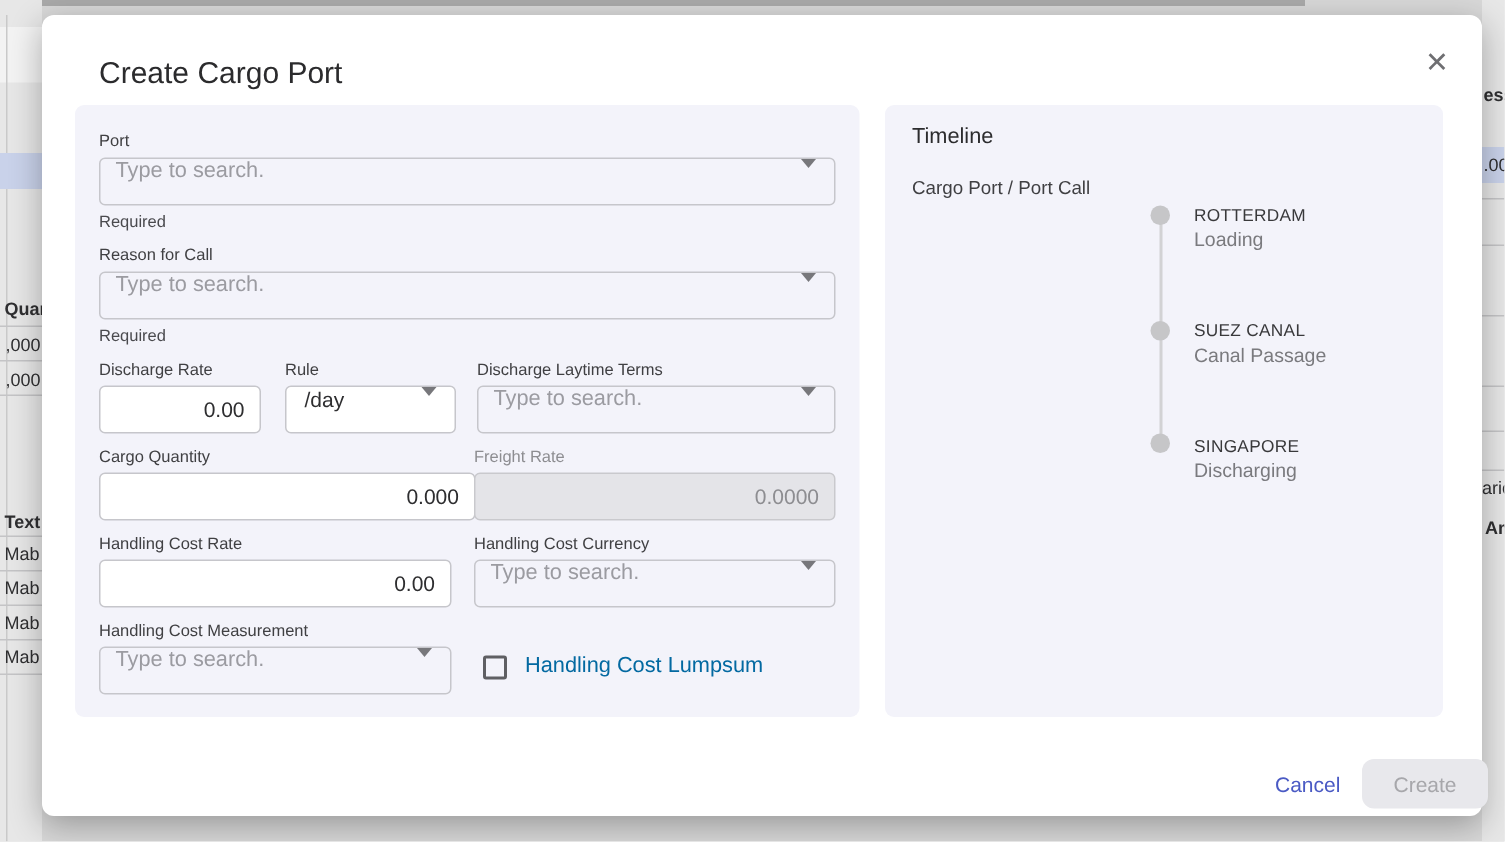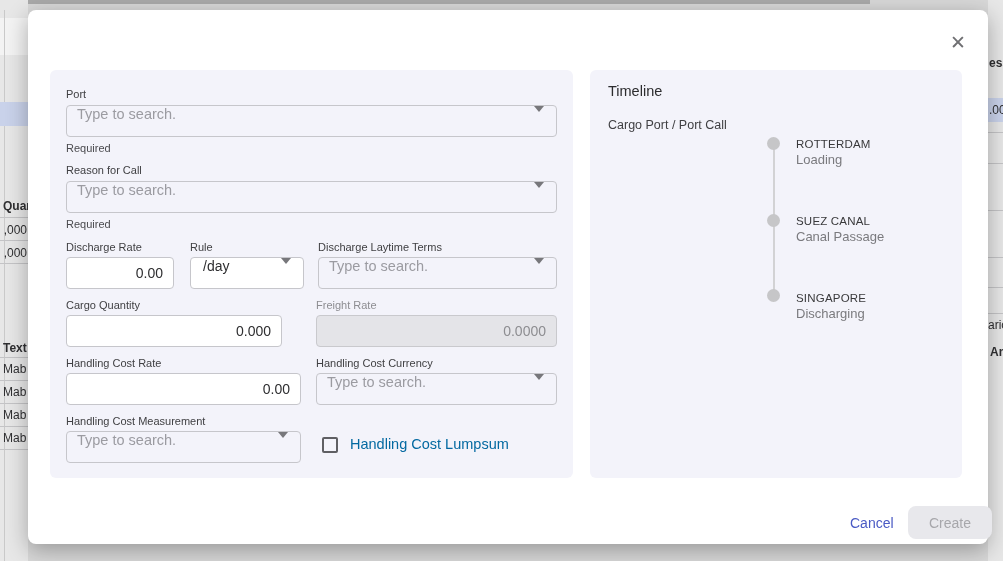--- a/index.html
+++ b/index.html
@@ -117,20 +117,21 @@
   <div class="bg-hline" style="top:210px;"></div>
   <div class="bg-hline" style="top:257px;"></div>
   <div class="bg-hline" style="top:287px;"></div>
   <div class="bg-hline" style="top:313px;"></div>
   <div class="bg-text" style="left:0;top:318px;">ario</div>
   <div class="bg-text bg-bold" style="left:2px;top:345px;">Am</div>
 </div>
 
 <div class="abs modal">
 
+  <div class="abs modal-title">Create Cargo Port</div>
   <div class="abs close-btn">
       <span>✕</span>
     </div>
 
   <div class="abs panel panel-form">
 
     <div class="f-label" style="left:16px;top:18px;">Port</div>
     <div class="field" style="left:16px;top:35px;width:491px;">
       <span class="ph">Type to search.</span>
       <span class="caret"></span>
@@ -156,21 +157,21 @@
       <span class="caret"></span>
     </div>
     <div class="field" style="left:268px;top:187px;width:239px;">
       <span class="ph">Type to search.</span>
       <span class="caret"></span>
     </div>
 
     <div class="f-label" style="left:16px;top:229px;">Cargo Quantity</div>
     <div class="f-label dim" style="left:266px;top:229px;">Freight Rate</div>
 
-    <div class="field white" style="left:16px;top:245px;width:216px;">
+    <div class="field white" style="left:16px;top:245px;width:251px;">
       <input class="num" type="text" value="0.000" style="">
     </div>
     <div class="field disabled" style="left:266px;top:245px;width:241px;">
       <input class="num dim-val" type="text" disabled="" value="0.0000" style="">
     </div>
 
     <div class="f-label" style="left:16px;top:287px;">Handling Cost Rate</div>
     <div class="f-label" style="left:266px;top:287px;">Handling Cost Currency</div>
 
     <div class="field white" style="left:16px;top:303px;width:235px;">

